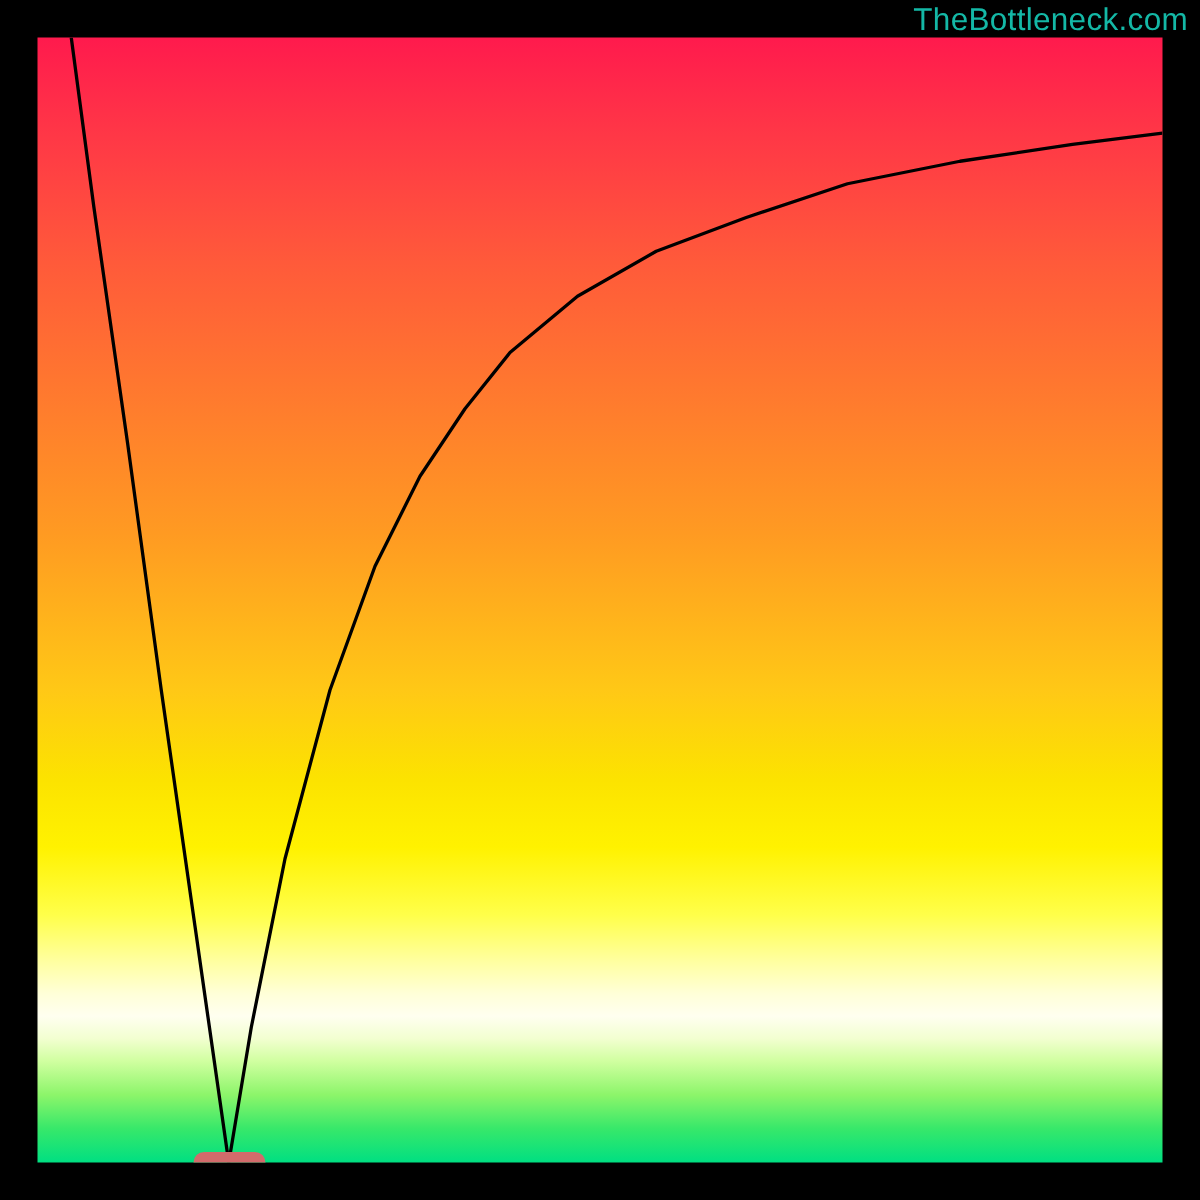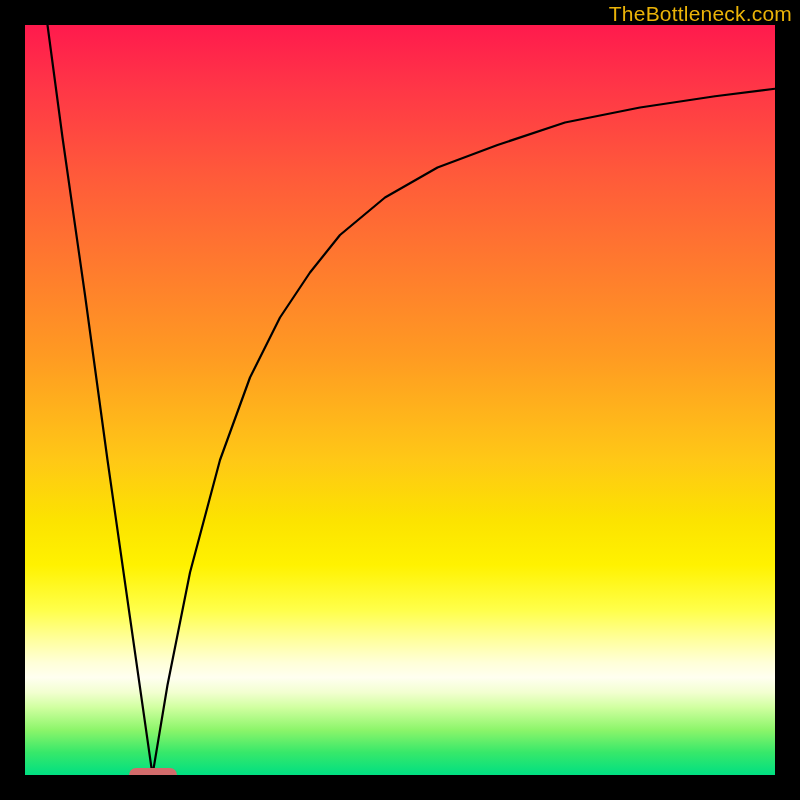--- a/index.html
+++ b/index.html
@@ -50,21 +50,21 @@
     left: 0;
     top: 0;
   }
   .watermark {
     position: absolute;
     top: 2px;
     right: 8px;
     font-family: Arial, Helvetica, sans-serif;
     font-size: 21px;
     font-weight: 500;
-    color: #eab308;
+    color: #14b8a6;
     letter-spacing: 0.2px;
   }
   .nadir-marker {
     position: absolute;
     width: 48px;
     height: 14px;
     border-radius: 7px;
     background: #d26b6b;
     transform: translate(-50%, -50%);
   }

